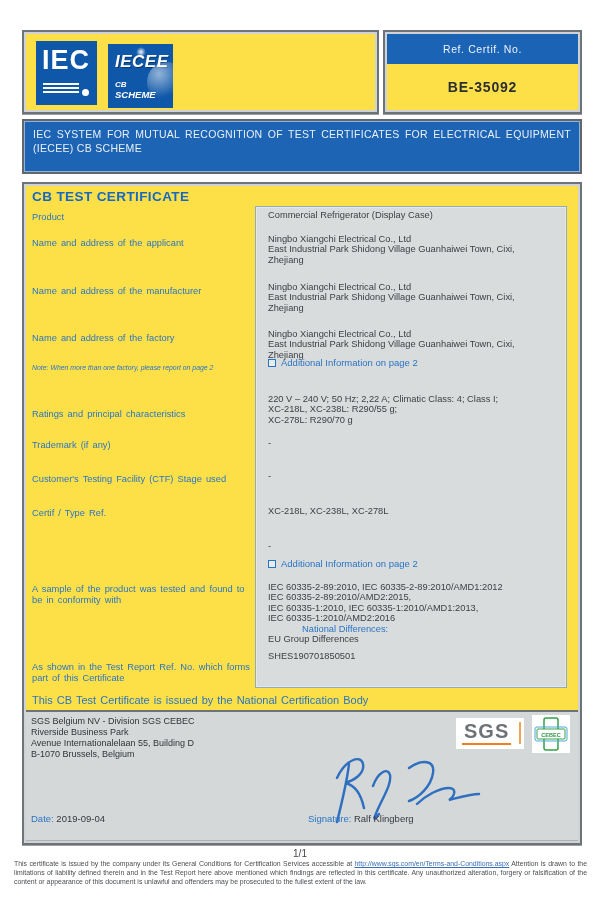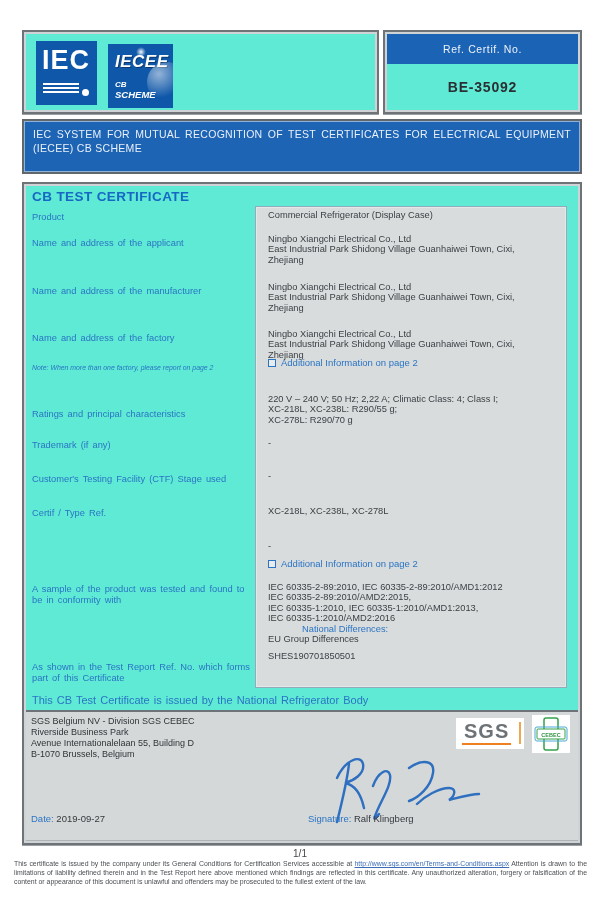--- a/index.html
+++ b/index.html
@@ -4,21 +4,21 @@
 <style>
   * { margin:0; padding:0; box-sizing:border-box; }
   html,body { background:#fff; }
   .page {
     position:relative; width:600px; height:900px; background:#ffffff;
     font-family:"Liberation Sans", sans-serif; color:#3b3f44; overflow:hidden;
   }
   .metal-frame {
     border:2px solid #6e7377;
     box-shadow: inset 0 0 0 2px #cfd3d6, 0 1px 0 #9aa0a4;
-    background:#5eead4;
+    background:#fde047;
   }
   
   .hdr-left { position:absolute; left:22px; top:30px; width:357px; height:84px; }
   .iec-logo {
     position:absolute; left:12px; top:9px; width:61px; height:64px;
     background:#0f57a8; color:#fff; padding:4px 6px;
   }
   .iec-logo .iec-text { font-size:27px; font-weight:bold; letter-spacing:1px; line-height:30px; }
   .iec-lines {
     position:absolute; left:7px; bottom:10px; width:36px; height:12px;
@@ -163,21 +163,21 @@
       </div>
       <div class="val" style="top:375px">IEC 60335-2-89:2010, IEC 60335-2-89:2010/AMD1:2012
 IEC 60335-2-89:2010/AMD2:2015,
 IEC 60335-1:2010, IEC 60335-1:2010/AMD1:2013,
 IEC 60335-1:2010/AMD2:2016</div>
       <div class="val-blue" style="top:417px">National Differences:</div>
       <div class="val" style="top:427px">EU Group Differences</div>
       <div class="val" style="top:444px">SHES190701850501</div>
     </div>
 
-    <div class="ncb-line">This CB Test Certificate is issued by the National Refrigerator Body</div>
+    <div class="ncb-line">This CB Test Certificate is issued by the National Certification Body</div>
 
     <div class="ncb-box">
       <div class="ncb-addr">SGS Belgium NV - Division SGS CEBEC
 Riverside Business Park
 Avenue Internationalelaan 55, Building D
 B-1070 Brussels, Belgium</div>
 
       <div class="sgs-logo">
         <span class="sgs-text">SGS</span>
         <span class="sgs-tick"></span>
@@ -192,21 +192,21 @@
         </svg>
       </div>
 
       <svg class="sig-svg" viewBox="0 0 165 80">
         <path d="M28,20 C26,38 20,62 16,78 M16,34 C24,16 40,10 42,20 C44,30 32,37 24,39 C34,41 40,50 43,64 M52,42 C57,28 67,23 69,31 C71,41 60,56 54,72 C52,77 55,74 58,70" fill="none" stroke="#2f6fc0" stroke-width="2.4" stroke-linecap="round"></path>
         <path d="M88,24 C102,14 114,17 112,29 C110,43 97,54 88,57 M96,60 C104,52 118,44 128,44 C136,44 134,52 128,56 C136,54 150,50 158,50" fill="none" stroke="#2f6fc0" stroke-width="2.4" stroke-linecap="round"></path>
       </svg>
 
       <div class="date-row">
         <span class="blue-lbl">Date:</span>
-        <span class="dark-val">2019-09-27</span>
+        <span class="dark-val">2019-09-04</span>
       </div>
       <div class="sig-row">
         <span class="blue-lbl">Signature:</span>
         <span class="dark-val">Ralf Klingberg</span>
       </div>
     </div>
   </div>
 
   <div class="pagenum">1/1</div>
   <div class="disclaimer">

